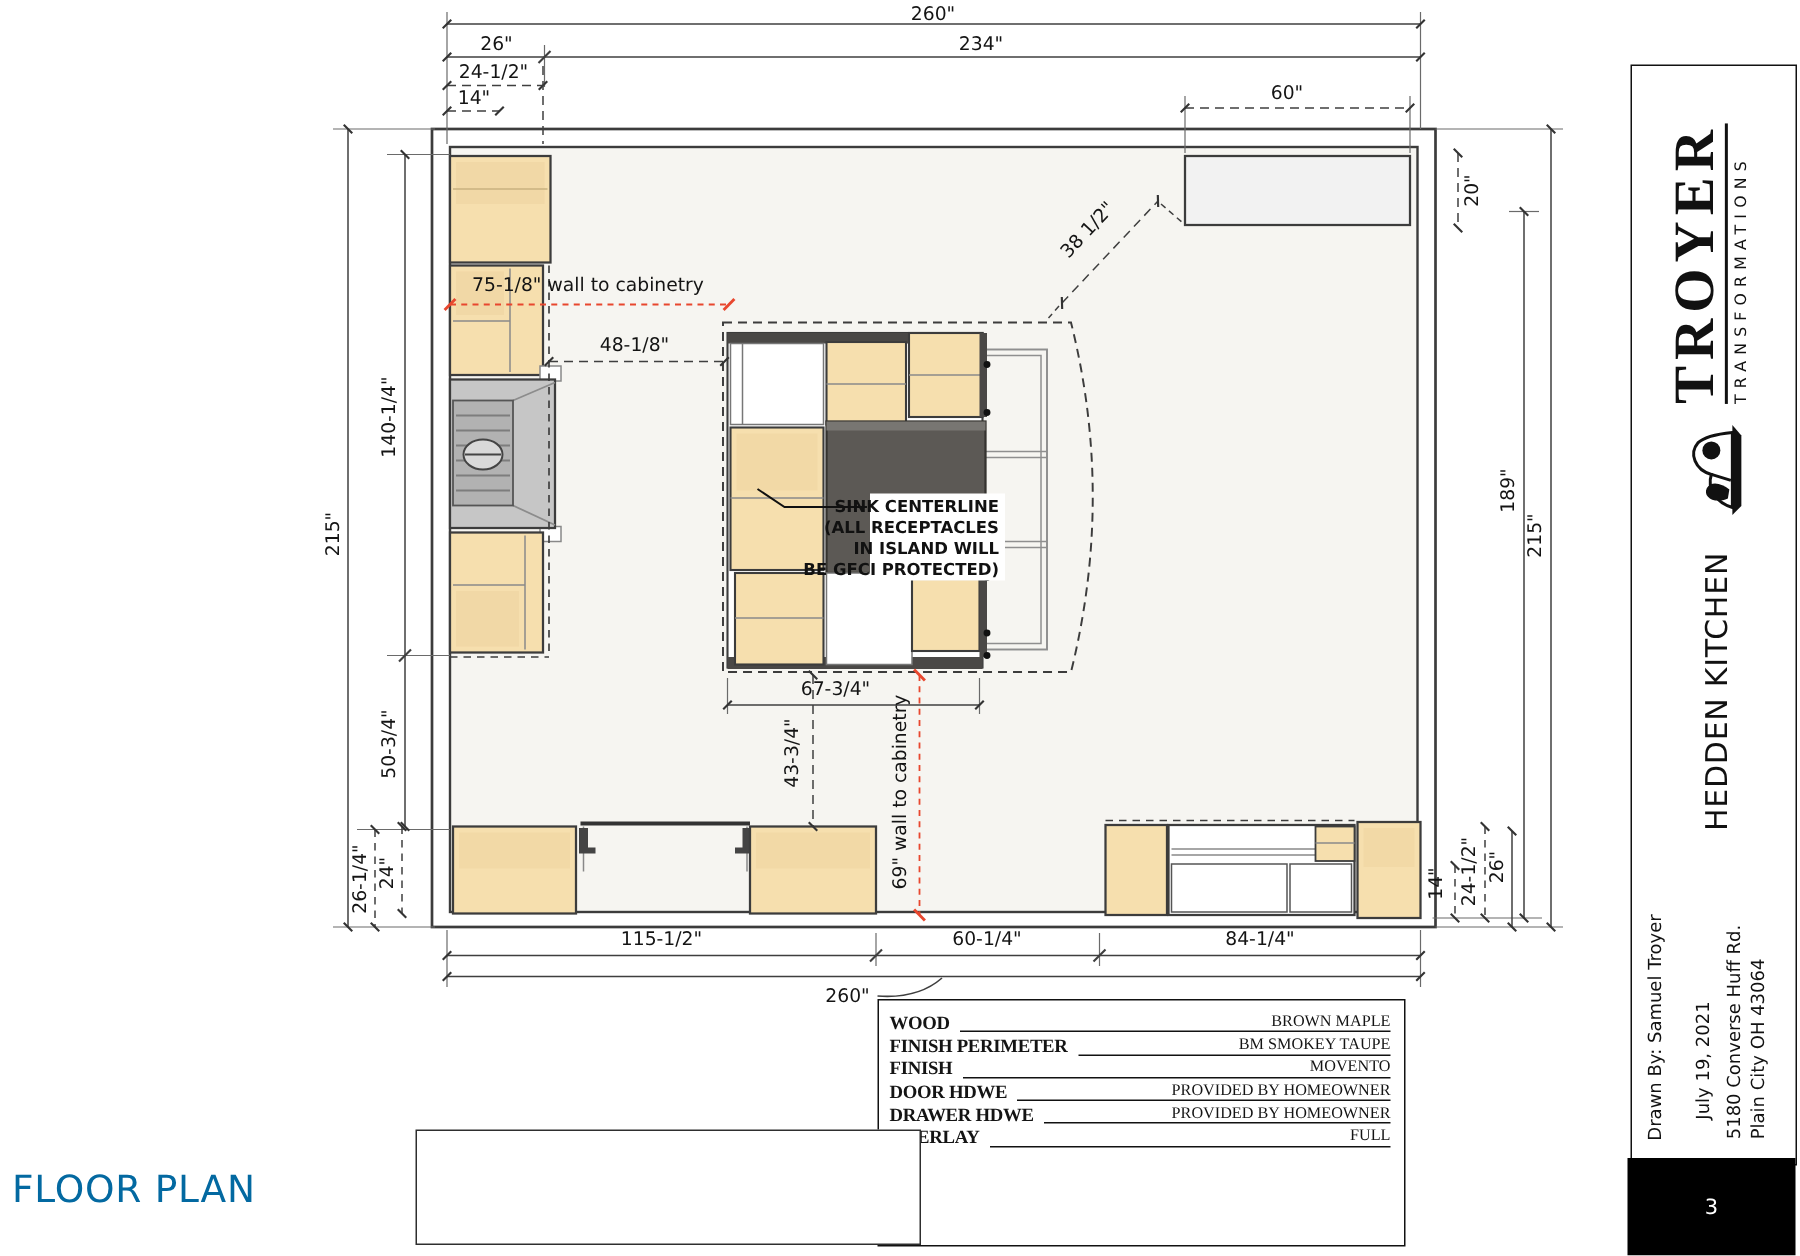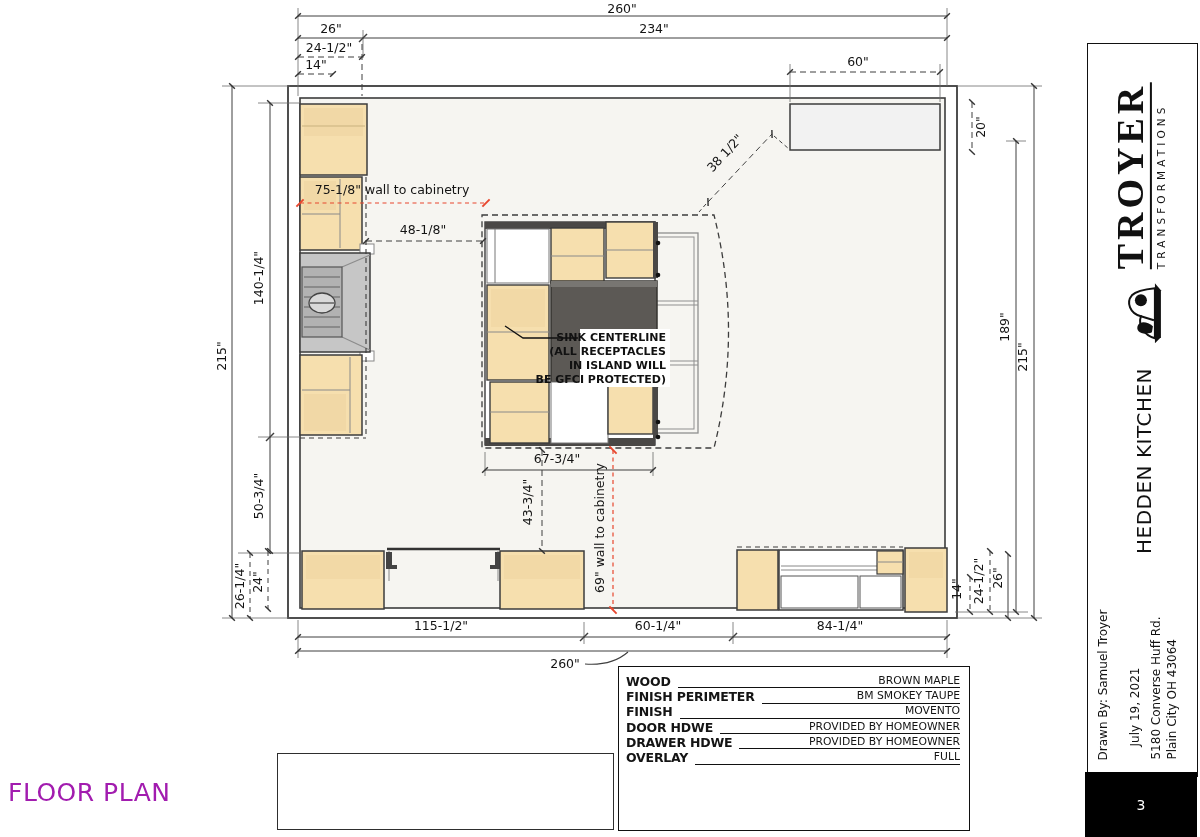--- a/index.html
+++ b/index.html
@@ -2,32 +2,32 @@
 <html><head>
 <meta charset="utf-8">
 <style>
   html,body{margin:0;padding:0;background:#ffffff;}
   body{width:1200px;height:837px;position:relative;overflow:hidden;
        font-family:"DejaVu Sans","Liberation Sans",sans-serif;color:#141414;}
   svg text{font-family:"DejaVu Sans","Liberation Sans",sans-serif;}
   .abs{position:absolute;}
 
   
-  .spec-table{left:618px;top:666px;width:352px;height:165px;border:1.7px solid #111;
-              background:#fff;box-sizing:border-box;padding:6px 9px 0 7px;}
+  .spec-table{left:585px;top:666px;width:352px;height:165px;border:1.7px solid #111;
+              background:#fff;box-sizing:border-box;padding:6px 9px 0 7px;font-family:Liberation Serif, serif;}
   .spec-row{display:flex;align-items:flex-end;height:15.3px;}
   .spec-label{font-weight:700;font-size:12.5px;letter-spacing:-0.2px;white-space:nowrap;
               padding-right:7px;line-height:1;}
   .spec-value{flex:1;text-align:right;font-size:10.8px;line-height:1.15;
               border-bottom:1.4px solid #111;white-space:nowrap;}
 
   
   .notes-label{left:292px;top:735px;font-size:13px;font-weight:700;letter-spacing:.3px;margin-top:28px;}
   .notes-box{left:277px;top:753px;width:335px;height:75px;border:1.6px solid #2e2e2e;background:#fff;}
-  .floor-plan-title{left:8px;top:778px;font-size:25px;color:#a21caf;letter-spacing:.5px;}
+  .floor-plan-title{left:8px;top:778px;font-size:25px;color:#0369a1;letter-spacing:.5px;}
 
   
   .tb{left:1087px;top:43px;width:109px;height:732px;border:1.7px solid #111;background:#fff;}
   .rot{position:absolute;transform:translate(-50%,-50%) rotate(-90deg);white-space:nowrap;}
   .logo-wrap{left:52px;top:170px;display:flex;align-items:center;gap:12px;}
   .troyer{font-family:"Liberation Serif","DejaVu Serif",serif;font-size:38px;font-weight:600;
           letter-spacing:4px;line-height:.9;color:#111;}
   .tagline{font-size:10.5px;letter-spacing:4.1px;border-top:2px solid #111;
            padding-top:3px;margin-top:3px;color:#111;}
   .project{left:56px;top:417px;font-size:20px;letter-spacing:.5px;color:#111;}

